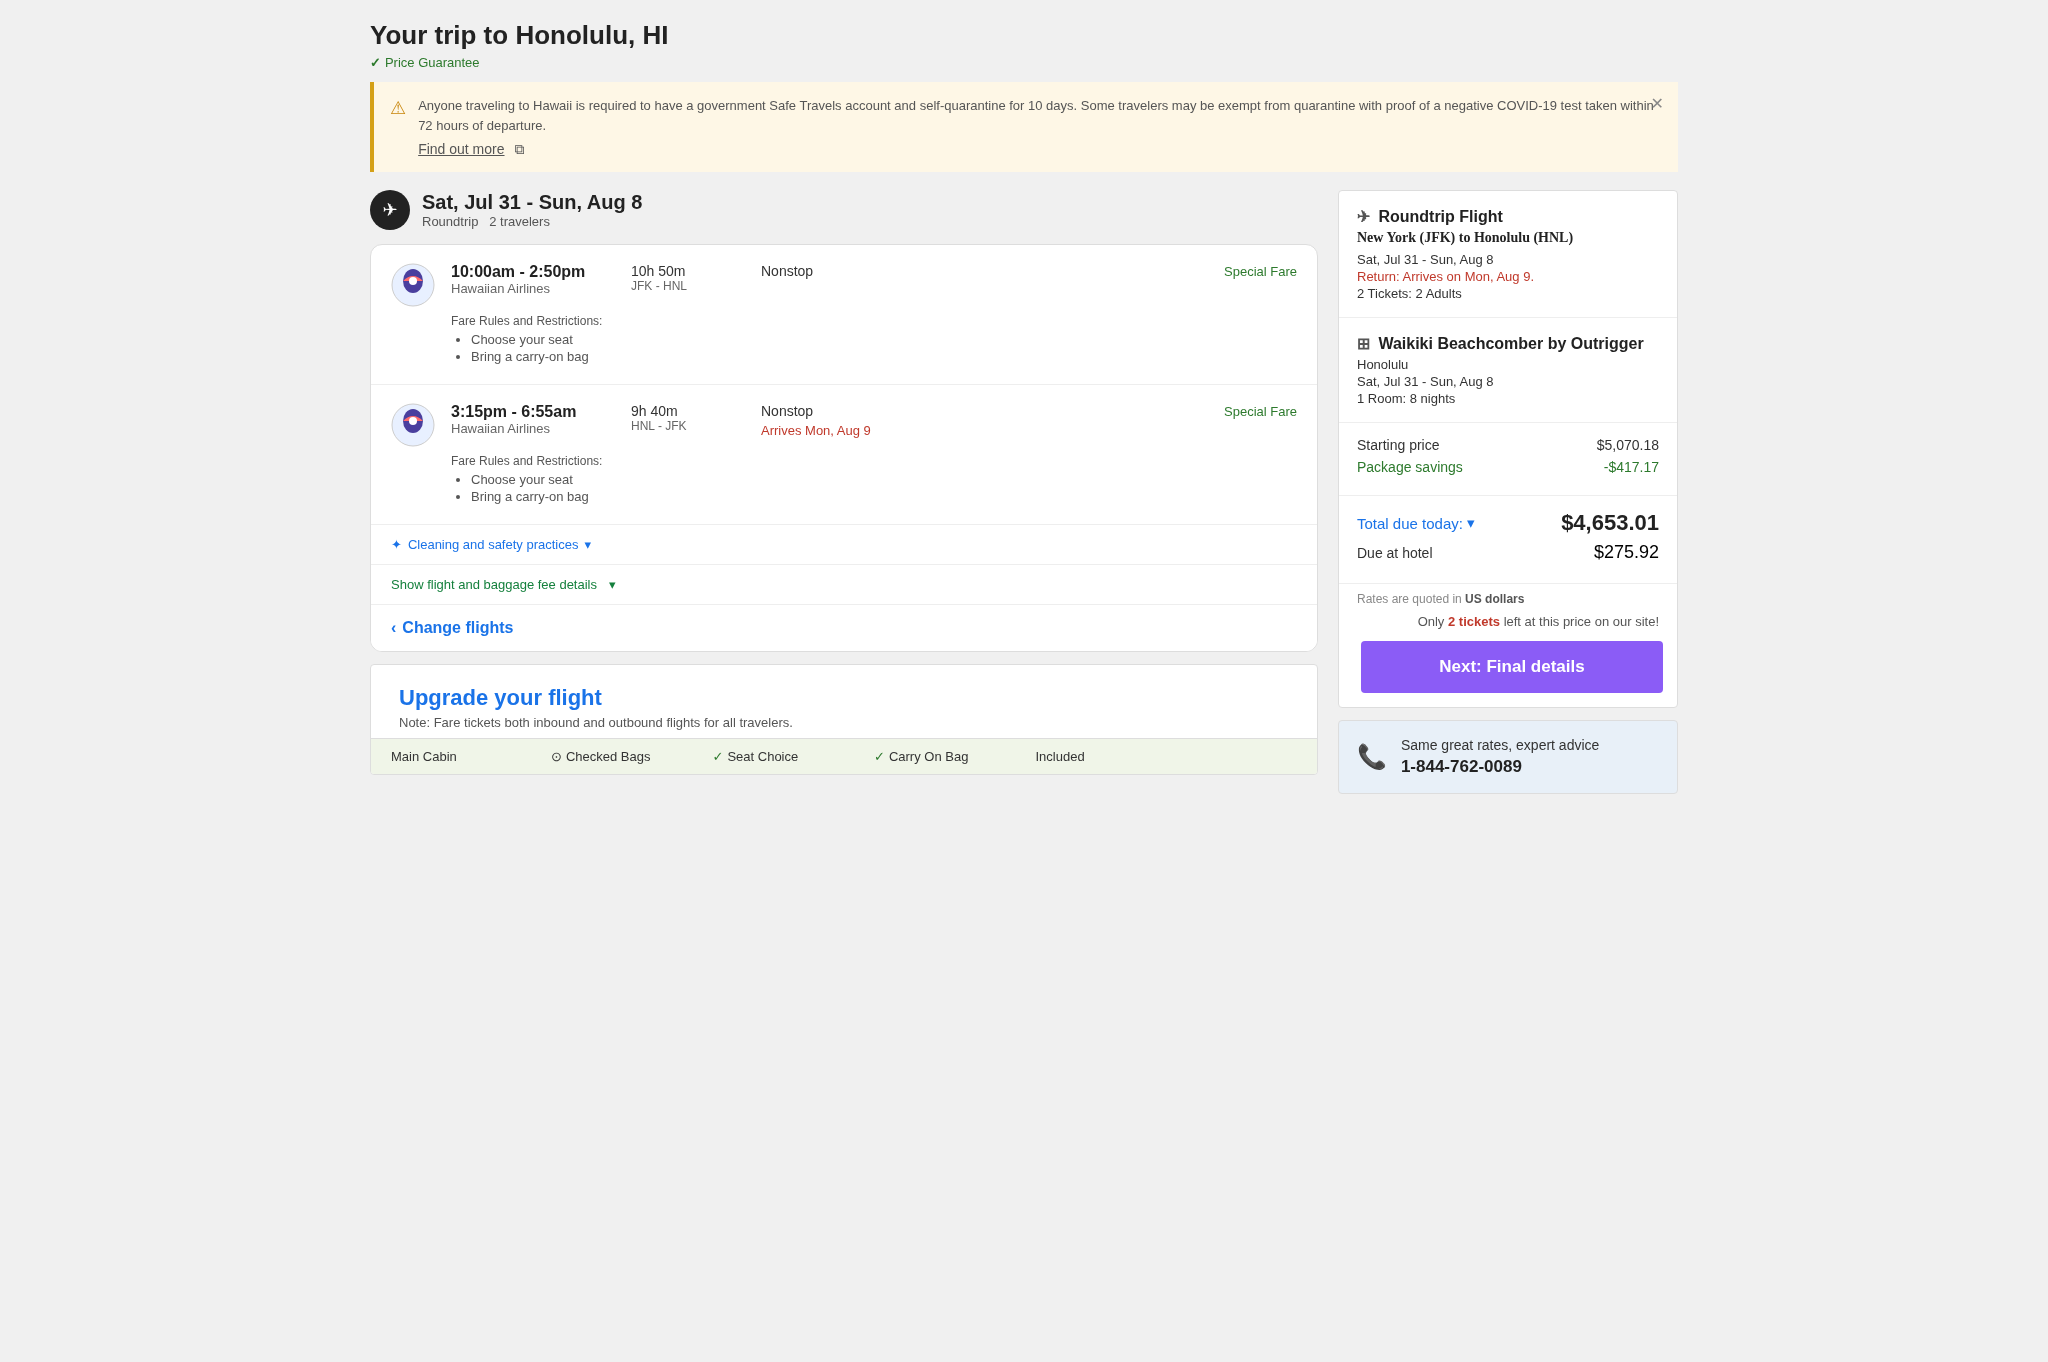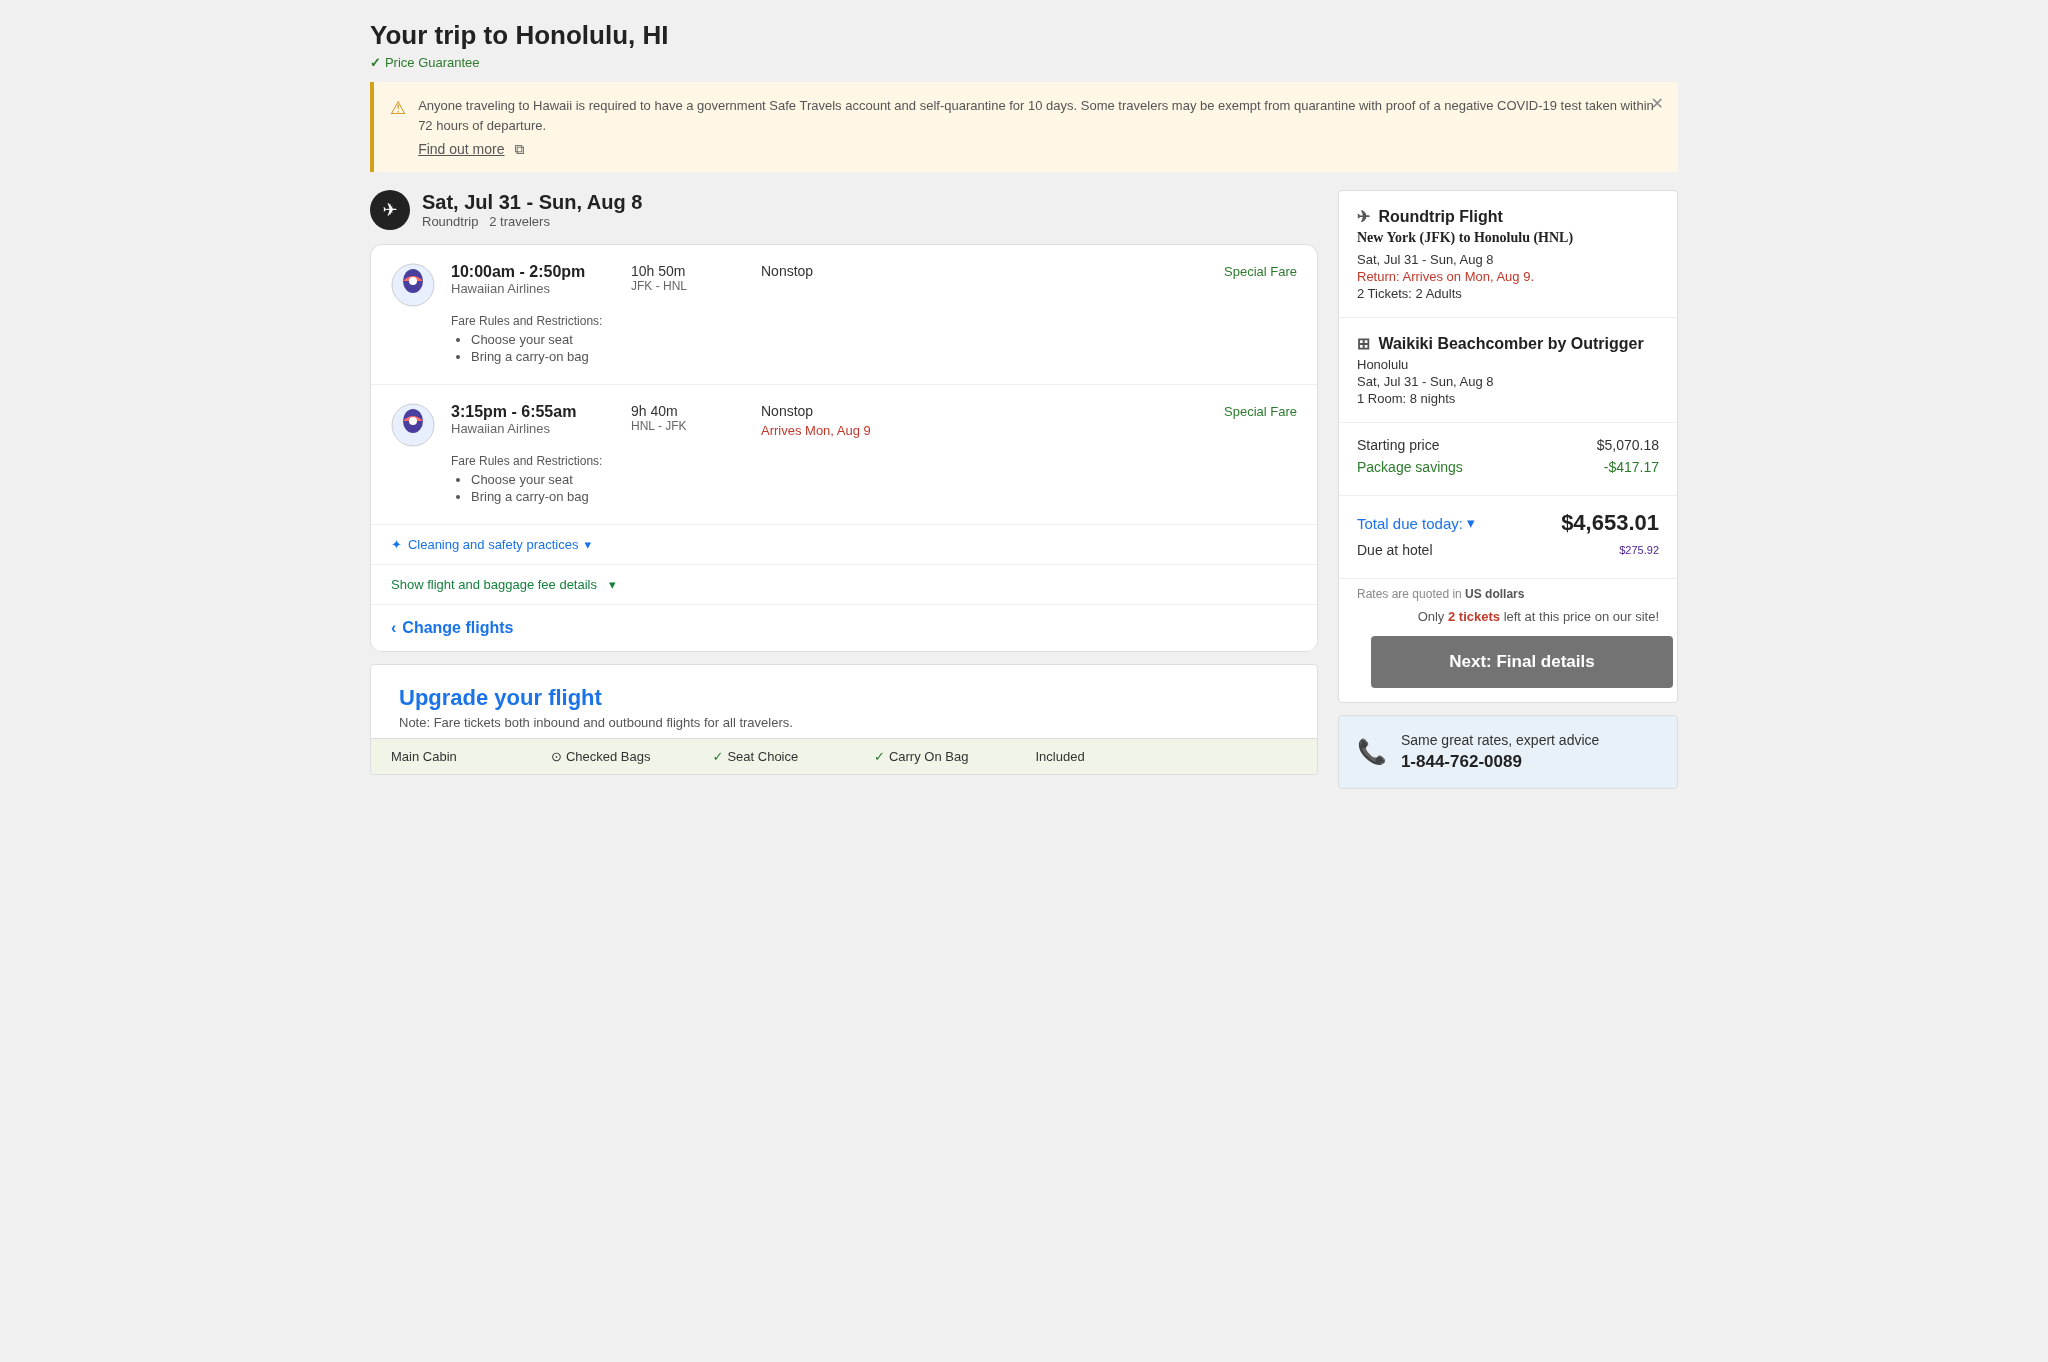--- a/index.html
+++ b/index.html
@@ -375,22 +375,22 @@
     .total-amount {
       font-size: 22px;
       font-weight: 700;
       color: #222;
     }
     .due-hotel-label {
       color: #333;
       font-size: 14px;
     }
     .due-hotel-amount {
-      color: #4c1d95;
-      font-size: 11px;
+      color: #000000;
+      font-size: 18px;
       text-align: center;
     }
     .rates-note {
       font-size: 12px;
       color: #888;
       padding: 8px 18px 4px;
     }
     .rates-note strong {
       color: #555;
     }
@@ -399,22 +399,22 @@
       color: #555;
       text-align: right;
       padding: 4px 18px 12px;
     }
     .urgency-note strong {
       color: #c0392b;
     }
     .next-btn {
       display: block;
       width: calc(100% - 36px);
-      margin: 0 32px 14px;
-      background: #737373;
+      margin: 0 22px 14px;
+      background: #8b5cf6;
       color: white;
       border: none;
       border-radius: 4px;
       padding: 16px;
       font-size: 17px;
       font-weight: 700;
       cursor: pointer;
       text-align: center;
     }
     .contact-card {

